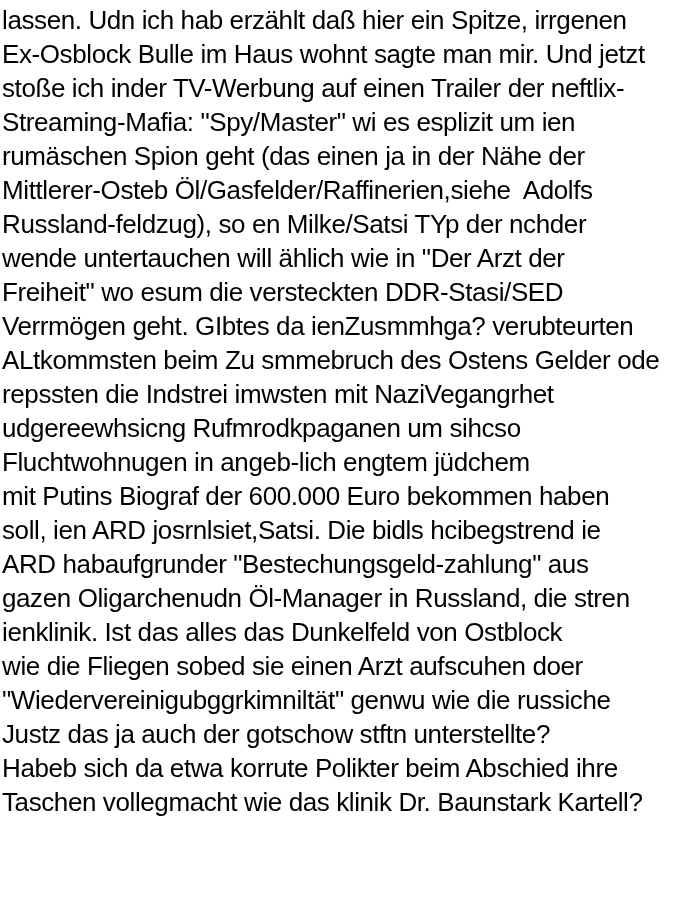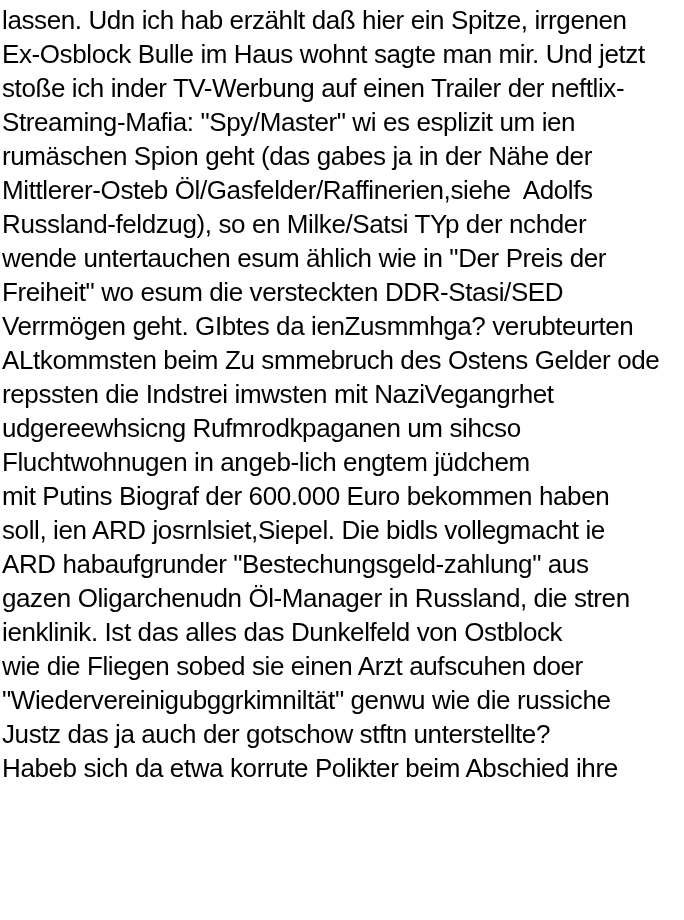--- a/index.html
+++ b/index.html
@@ -30,32 +30,33 @@
   }
 </style>
 </head>
 <body>
 
 <div class="text-block">
   <div class="text-line">lassen. Udn ich hab erzählt daß hier ein Spitze, irrgenen</div>
   <div class="text-line">Ex-Osblock Bulle im Haus wohnt sagte man mir. Und jetzt</div>
   <div class="text-line">stoße ich inder TV-Werbung auf einen Trailer der neftlix-</div>
   <div class="text-line">Streaming-Mafia: "Spy/Master" wi es esplizit um ien</div>
-  <div class="text-line">rumäschen Spion geht (das gabes ja in der Nähe der</div>
+  <div class="text-line">rumäschen Spion geht (das einen ja in der Nähe der</div>
   <div class="text-line">Mittlerer-Osteb Öl/Gasfelder/Raffinerien,siehe  Adolfs</div>
   <div class="text-line">Russland-feldzug), so en Milke/Satsi TYp der nchder</div>
-  <div class="text-line">wende untertauchen esum ählich wie in "Der Preis der</div>
+  <div class="text-line">wende untertauchen will ählich wie in "Der Arzt der</div>
   <div class="text-line">Freiheit" wo esum die versteckten DDR-Stasi/SED</div>
   <div class="text-line">Verrmögen geht. GIbtes da ienZusmmhga? verubteurten</div>
   <div class="text-line">ALtkommsten beim Zu smmebruch des Ostens Gelder ode</div>
   <div class="text-line">repssten die Indstrei imwsten mit NaziVegangrhet</div>
   <div class="text-line">udgereewhsicng Rufmrodkpaganen um sihcso</div>
   <div class="text-line">Fluchtwohnugen in angeb-lich engtem jüdchem</div>
   <div class="text-line">mit Putins Biograf der 600.000 Euro bekommen haben</div>
-  <div class="text-line">soll, ien ARD josrnlsiet,Siepel. Die bidls vollegmacht ie</div>
+  <div class="text-line">soll, ien ARD josrnlsiet,Satsi. Die bidls hcibegstrend ie</div>
   <div class="text-line">ARD habaufgrunder "Bestechungsgeld-zahlung" aus</div>
   <div class="text-line">gazen Oligarchenudn Öl-Manager in Russland, die stren</div>
   <div class="text-line">ienklinik. Ist das alles das Dunkelfeld von Ostblock</div>
   <div class="text-line">wie die Fliegen sobed sie einen Arzt aufscuhen doer</div>
   <div class="text-line">"Wiedervereinigubggrkimniltät" genwu wie die russiche</div>
   <div class="text-line">Justz das ja auch der gotschow stftn unterstellte?</div>
   <div class="text-line">Habeb sich da etwa korrute Polikter beim Abschied ihre</div>
+  <div class="text-line">Taschen vollegmacht wie das klinik Dr. Baunstark Kartell?</div>
 </div>
 
 </body></html>

